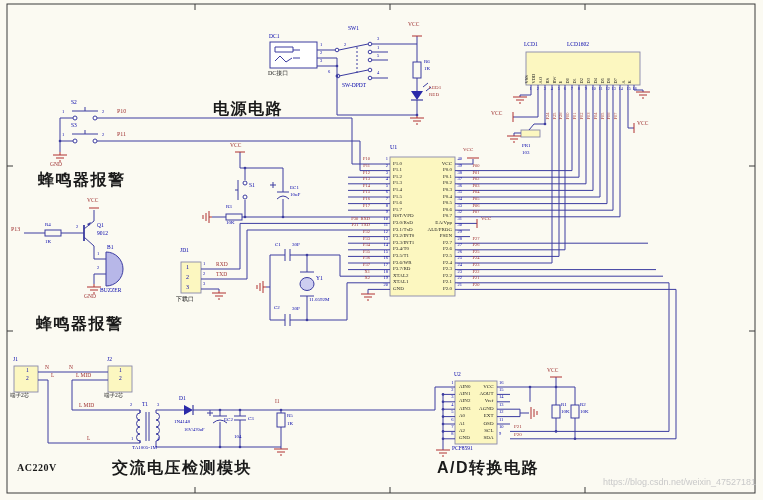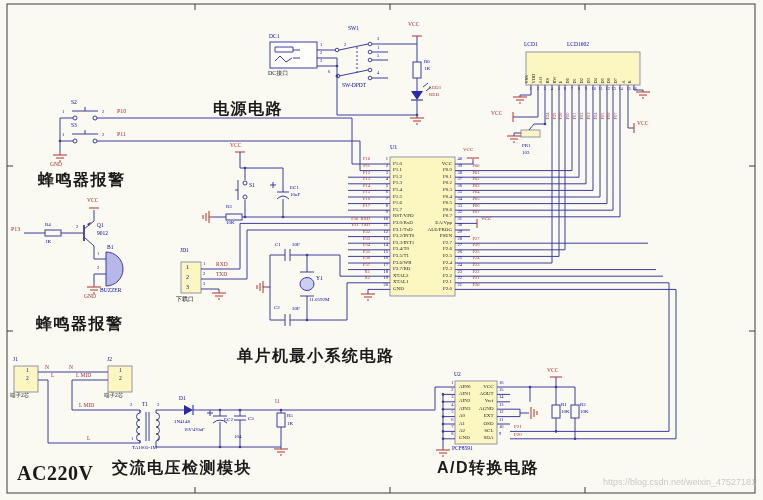--- a/index.html
+++ b/index.html
@@ -192,22 +192,21 @@
         <circle cx="443" cy="424" r="1.3" fill="#3c3ca0"></circle>
         <circle cx="443" cy="431.4" r="1.3" fill="#3c3ca0"></circle>
         <circle cx="443" cy="438.8" r="1.3" fill="#3c3ca0"></circle>
       </g>
 </svg>
 
 <div id="labels">
   <span class="tt" style="left:213px;top:101px">电源电路</span>
   <span class="tt" style="left:38px;top:172px">蜂鸣器报警</span>
   <span class="tt" style="left:36px;top:316px">蜂鸣器报警</span>
-  <span class="tt" style="left:237px;top:348px">单片机最小系统电路</span>
-  <span class="tt tser" style="left:17px;top:463px;font-size:20px">AC220V</span>
+  <span class="tt tser" style="left:17px;top:463px;font-size:10px">AC220V</span>
   <span class="tt" style="left:437px;top:460px">A/D转换电路</span>
   <span class="tt" style="left:112px;top:460px">交流电压检测模块</span>
   <span class="wm" style="left:603px;top:477px">https://blog.csdn.net/weixin_47527181</span>
 <span class="t bl s55" style="left: 269px; top: 34px;">DC1</span>
       <span class="t bk s6" style="left: 268px; top: 70px;">DC接口</span>
       <span class="t bl s45" style="left: 320px; top: 43px;">1</span>
       <span class="t bl s45" style="left: 320px; top: 51px;">2</span>
       <span class="t bl s45" style="left: 320px; top: 59px;">3</span>
       <span class="t bl s55" style="left: 348px; top: 26px;">SW1</span>
       <span class="t bl s55" style="left: 342px; top: 83px;">SW-DPDT</span>

